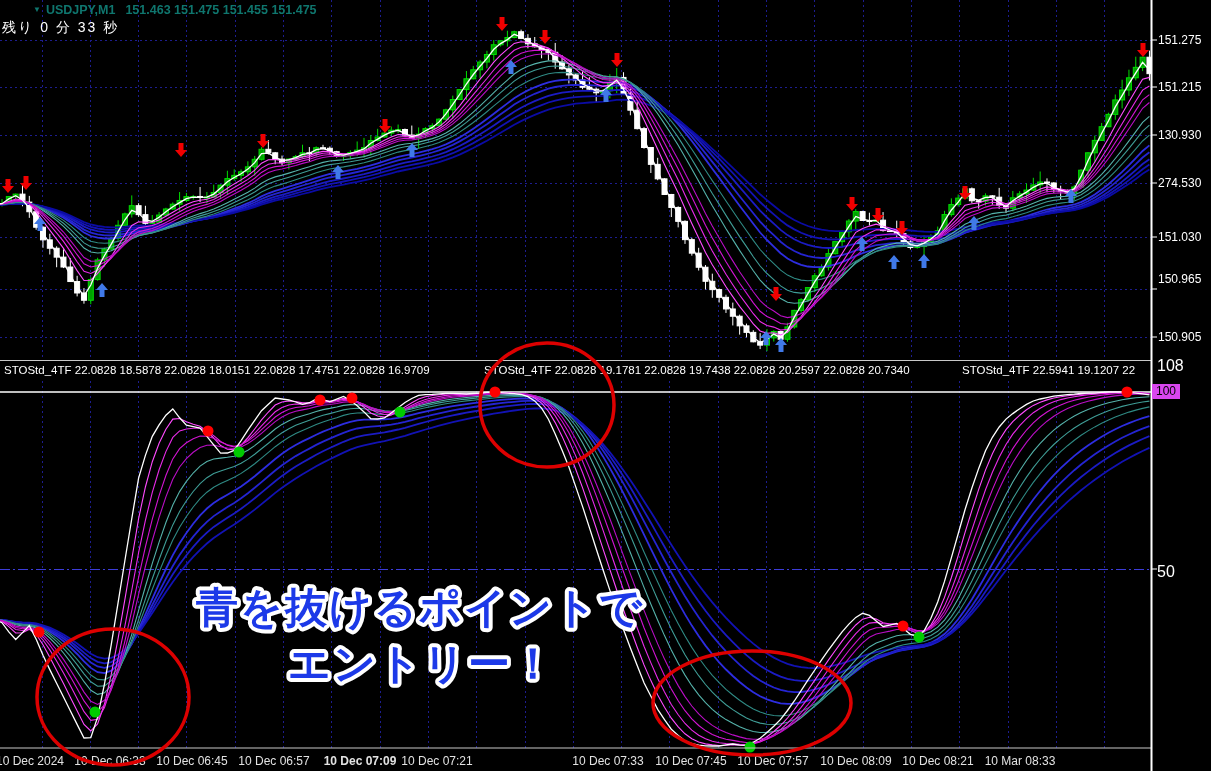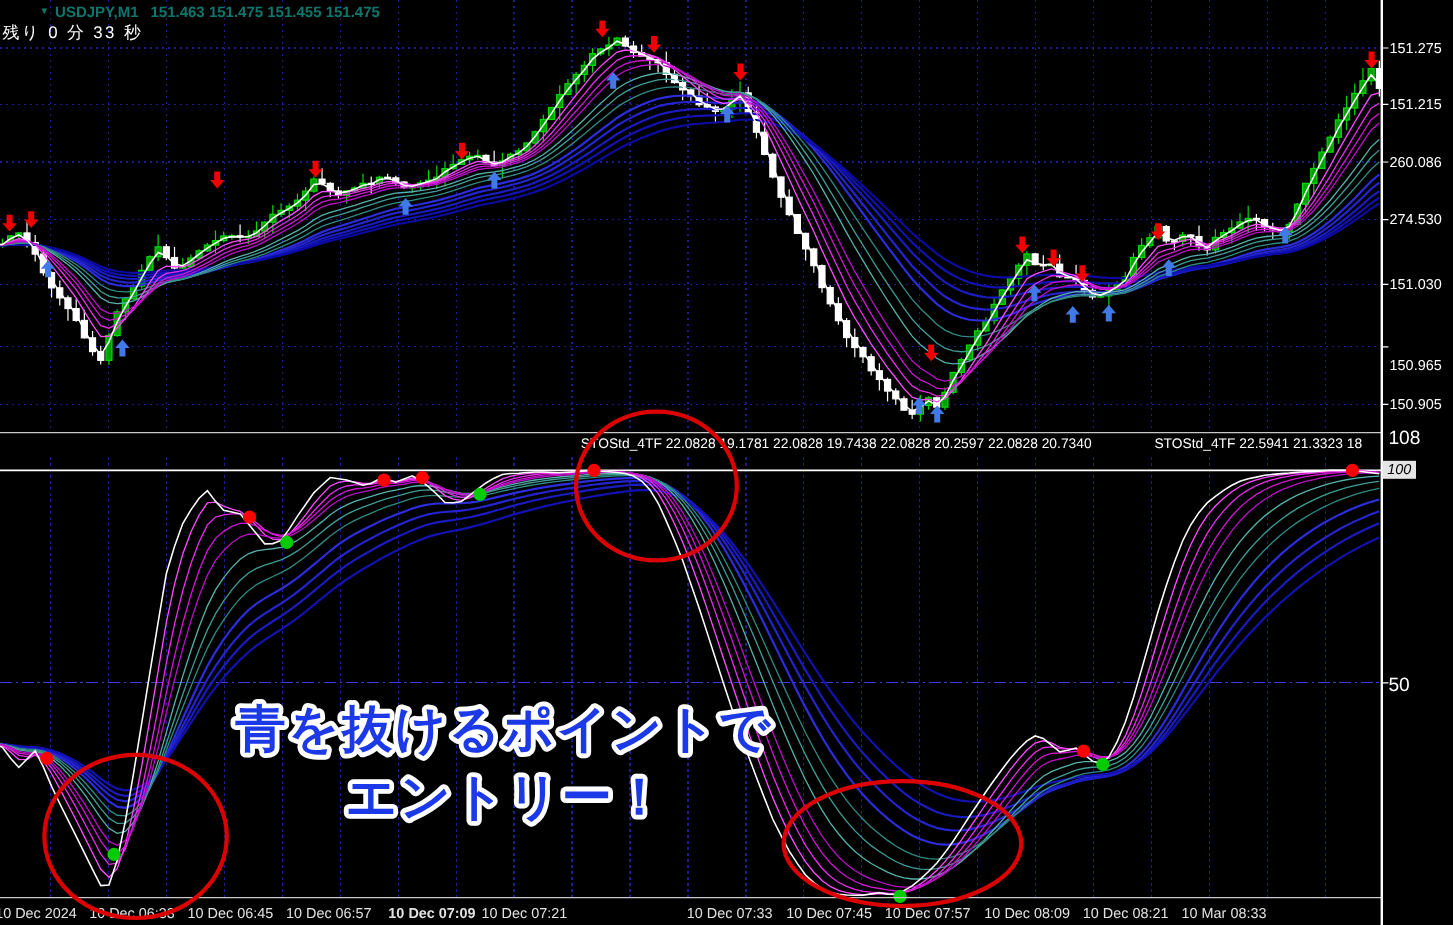--- a/index.html
+++ b/index.html
@@ -11,22 +11,22 @@
   .hdr .tri{font-size:8px;margin-right:5px;vertical-align:2px;}
   .hdr .sym{margin-right:10px;}
   .timer{position:absolute;left:2px;top:19px;color:#fff;font-size:14px;font-weight:400;letter-spacing:2px;white-space:nowrap;}
   .ind-label{position:absolute;top:364px;color:#fff;font-size:11.5px;white-space:nowrap;}
   .s1{left:4px;} .s2{left:484px;} .s3{left:962px;max-width:188px;overflow:hidden;}
   .ptick{position:absolute;left:1158px;transform:translateY(-50%);color:#fff;font-size:12px;white-space:nowrap;}
   .tlabel{position:absolute;top:754px;transform:translateX(-50%);color:#e2e2e2;font-size:12px;white-space:nowrap;}
   .sub-lbl{position:absolute;color:#fff;font-size:16px;}
   .l108{left:1157px;top:357px;}
   .l50{left:1157px;top:563px;text-align:right;}
-  .box100{position:absolute;left:1152px;top:384px;background:#e5e5e5;color:#000;font-size:12px;
-          line-height:15px;padding:0 4px;font-style:italic;}
+  .box100{position:absolute;left:1152px;top:384px;background:#d946ef;color:#000;font-size:12px;
+          line-height:15px;padding:0 4px;}
   .grid{stroke:#1d1d8f;stroke-dasharray:2 3;stroke-width:1;shape-rendering:crispEdges;}
   .midline{stroke:#3c3cd8;stroke-dasharray:10 3 2 3;stroke-width:1;shape-rendering:crispEdges;}
   .anno{font-family:"Liberation Sans","DejaVu Sans",sans-serif;font-size:42px;font-weight:700;
         fill:#1C39E8;stroke:#ffffff;stroke-width:8px;paint-order:stroke;stroke-linejoin:round;
         text-anchor:middle;letter-spacing:2px;}
 </style>
 </head>
 <body>
 
 <div class="screen">
@@ -522,30 +522,31 @@
       </g>
     <text class="anno" x="420" y="622">青を抜けるポイントで</text>
     <text class="anno" x="422" y="678">エントリー！</text>
   </svg>
 
   <div class="hdr">
     <span class="tri">▼</span><span class="sym">USDJPY,M1</span><span class="ohlc">151.463 151.475 151.455 151.475</span>
   </div>
   <div class="timer">残り 0 分 33 秒</div>
 
+  <div class="ind-label s1">STOStd_4TF 22.0828 18.5878 22.0828 18.0151 22.0828 17.4751 22.0828 16.9709</div>
   <div class="ind-label s2">STOStd_4TF 22.0828 19.1781 22.0828 19.7438 22.0828 20.2597 22.0828 20.7340</div>
-  <div class="ind-label s3">STOStd_4TF 22.5941 21.3323 18</div>
+  <div class="ind-label s3">STOStd_4TF 22.5941 19.1207 22</div>
 
   <div id="price-axis">
       <div class="ptick" style="top: 40px;">151.275</div>
       <div class="ptick" style="top: 87px;">151.215</div>
-      <div class="ptick" style="top: 135px;">260.086</div>
+      <div class="ptick" style="top: 135px;">130.930</div>
       <div class="ptick" style="top: 183px;">274.530</div>
       <div class="ptick" style="top: 237px;">151.030</div>
-      <div class="ptick" style="top: 304px;">150.965</div>
+      <div class="ptick" style="top: 279px;">150.965</div>
       <div class="ptick" style="top: 337px;">150.905</div>
     </div>
   <div id="time-axis">
       <div class="tlabel" style="left: 30px;">10 Dec 2024</div>
       <div class="tlabel" style="left: 110px;">10 Dec 06:33</div>
       <div class="tlabel" style="left: 192px;">10 Dec 06:45</div>
       <div class="tlabel" style="left: 274px;">10 Dec 06:57</div>
       <div class="tlabel" style="left: 360px; font-weight: bold;">10 Dec 07:09</div>
       <div class="tlabel" style="left: 437px;">10 Dec 07:21</div>
       <div class="tlabel" style="left: 608px;">10 Dec 07:33</div>

